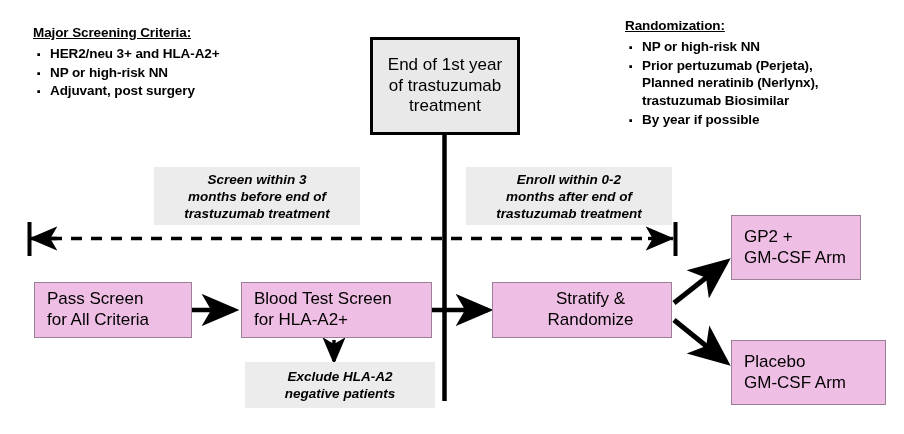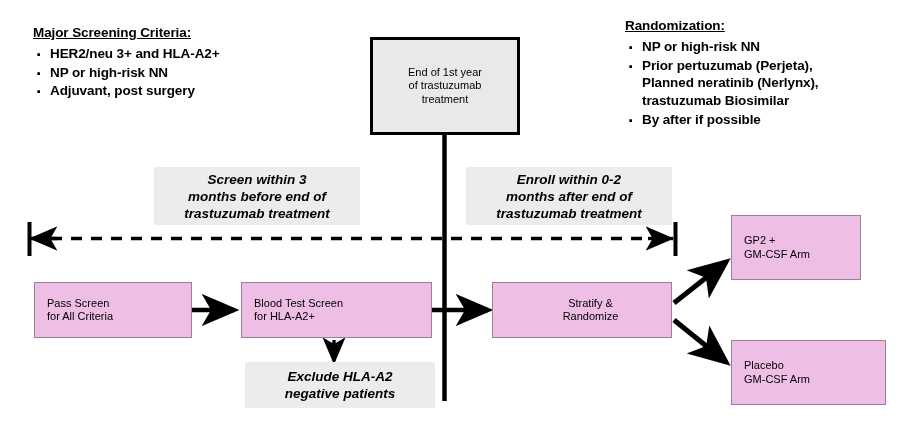--- a/index.html
+++ b/index.html
@@ -62,21 +62,21 @@
     line-height: 1.25;
     font-weight: bold;
   }
 
   
   .node {
     position: absolute;
     box-sizing: border-box;
     display: flex;
     align-items: center;
-    font-size: 11px;
+    font-size: 17px;
     line-height: 1.22;
     white-space: pre-line;
   }
   .node.pink {
     background: #efbee4;
     border: 1.5px solid #9a7f96;
     justify-content: flex-start;
     padding-left: 12px;
   }
   .node.pink.centered {
@@ -149,21 +149,21 @@
     </ul>
   </div>
 
   <div class="note-block" style="left:625px; top:17px; width:275px;">
     <div class="note-title">Randomization:</div>
     <ul class="note-list">
       <li>NP or high-risk NN</li>
       <li>Prior pertuzumab (Perjeta),
 Planned neratinib (Nerlynx),
 trastuzumab Biosimilar</li>
-      <li>By after if possible</li>
+      <li>By year if possible</li>
     </ul>
   </div>
 
   <div class="node grey-solid" style="left:370px; top:37px; width:150px; height:98px;">End of 1st year
 of trastuzumab
 treatment</div>
 
   <div class="node grey-plain" style="left:154px; top:167px; width:206px; height:58px;">Screen within 3
 months before end of
 trastuzumab treatment</div>

